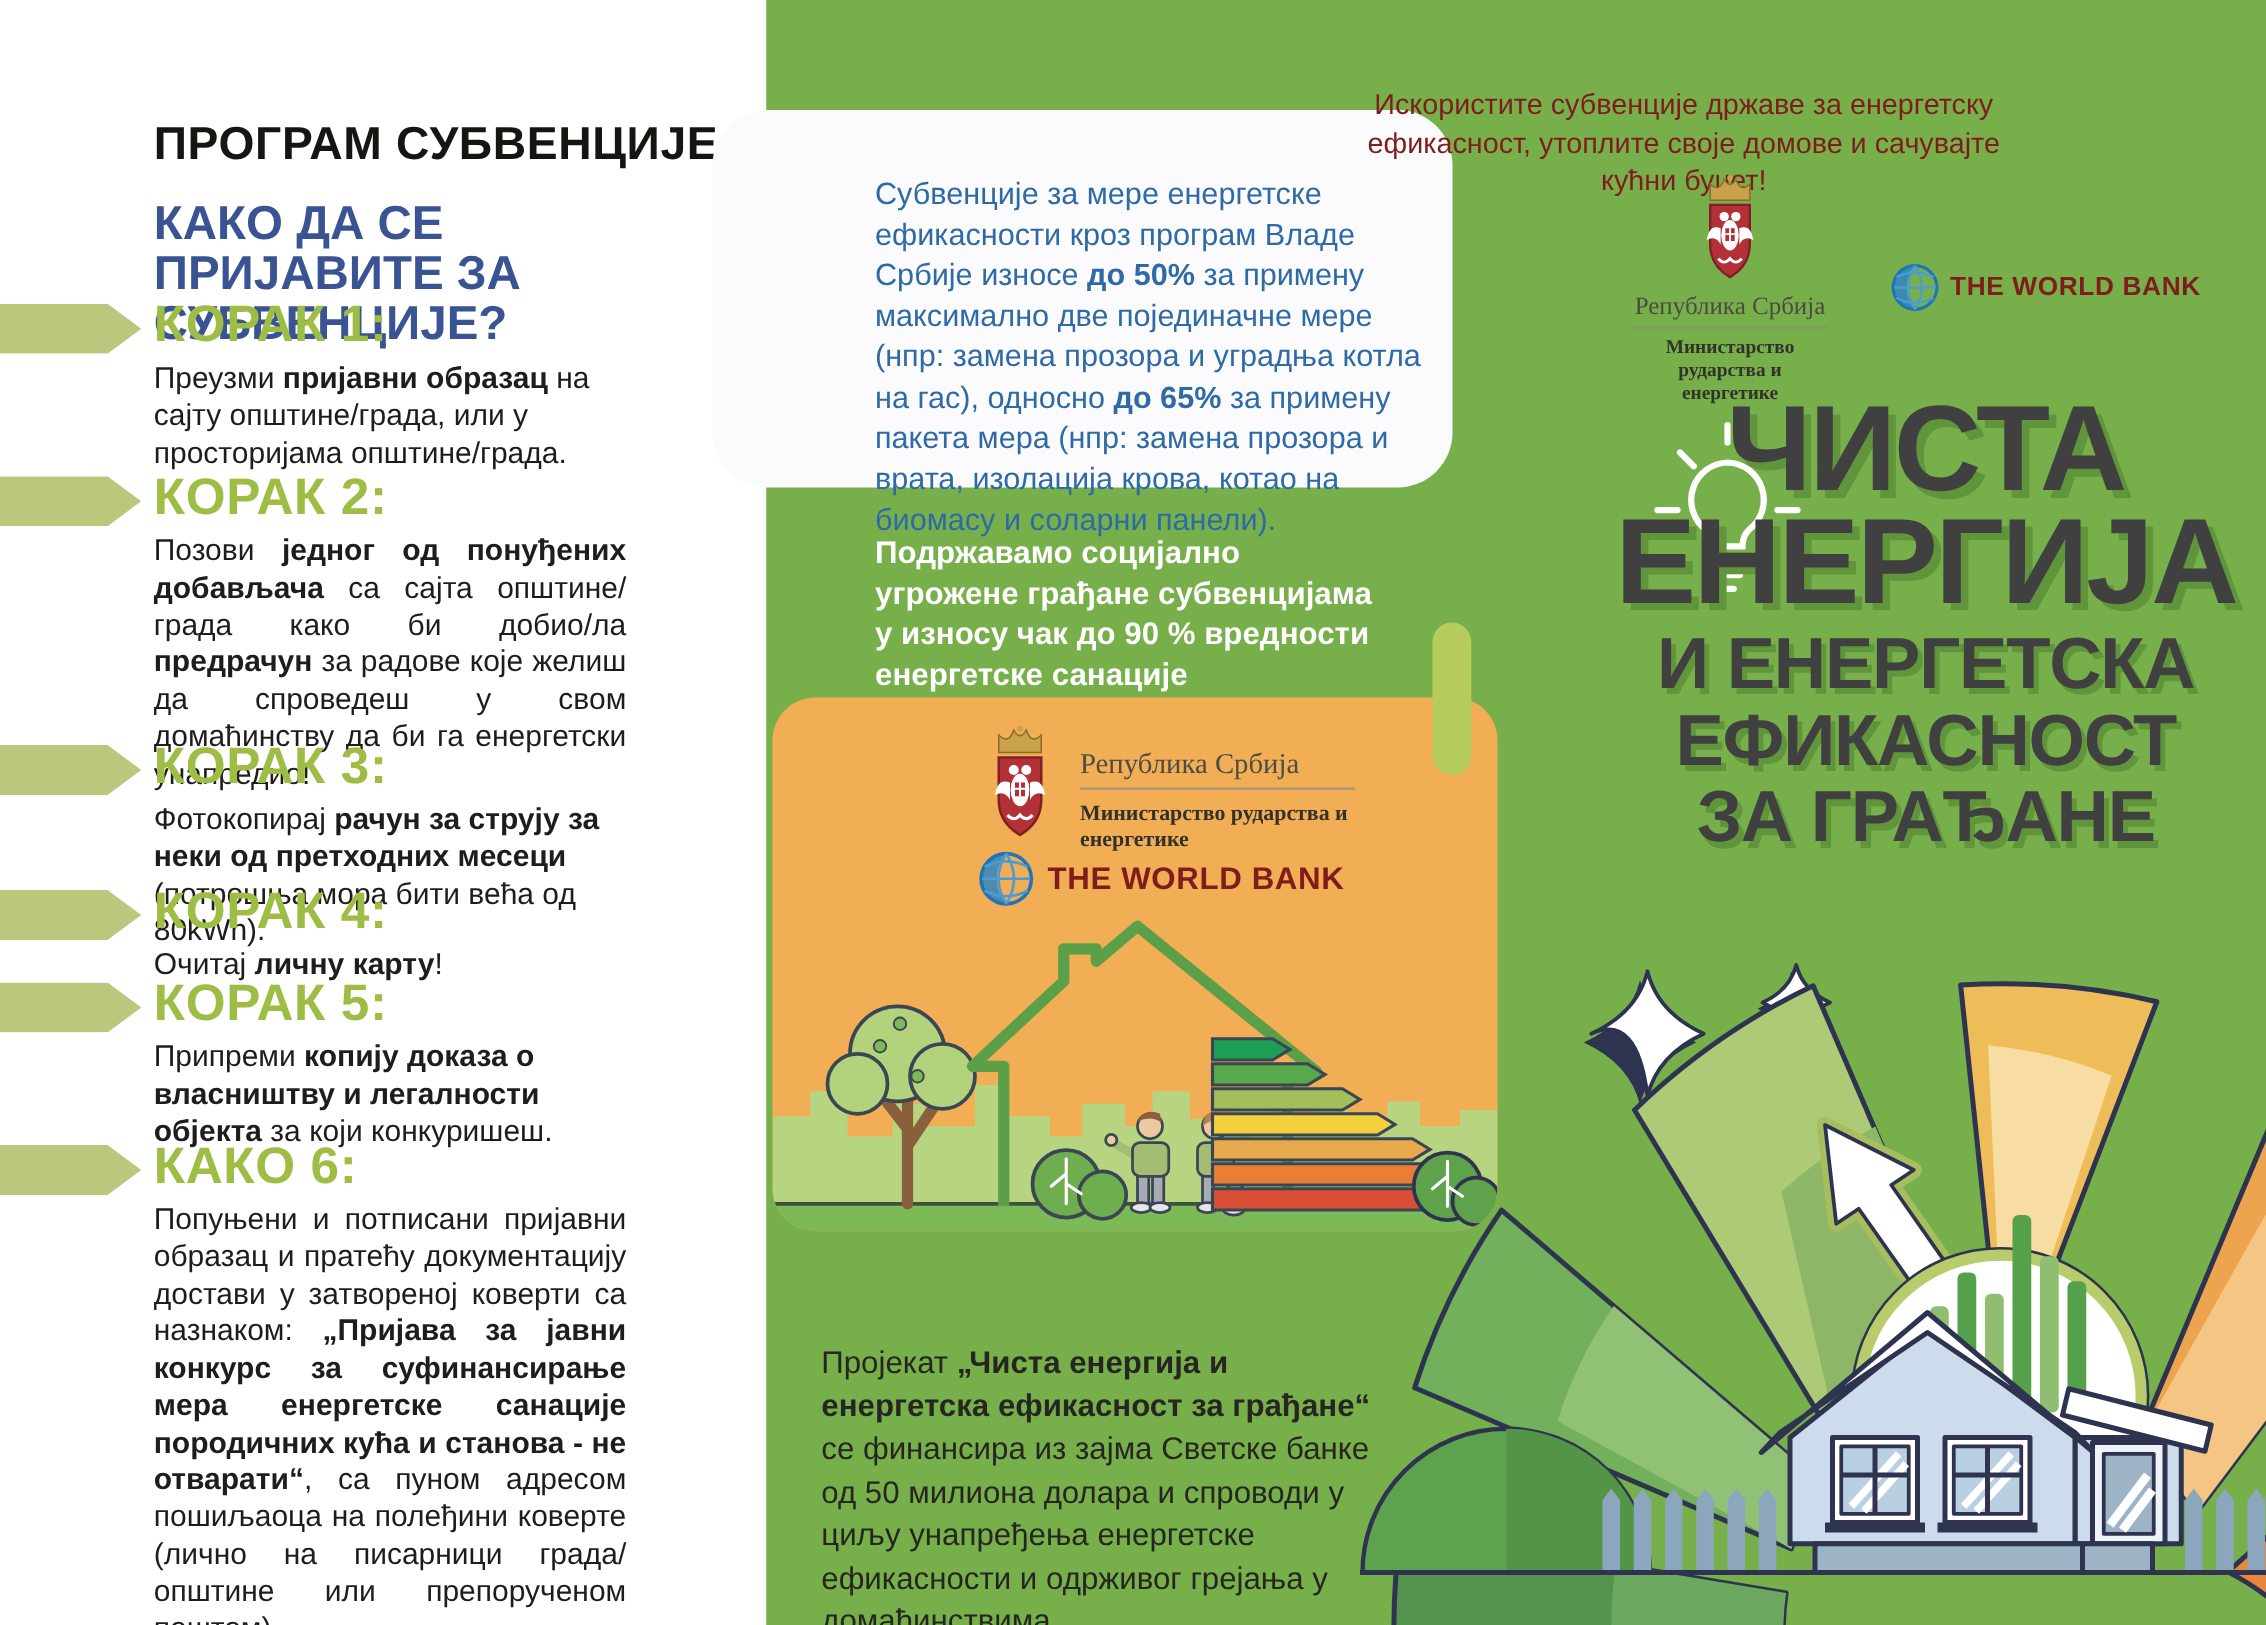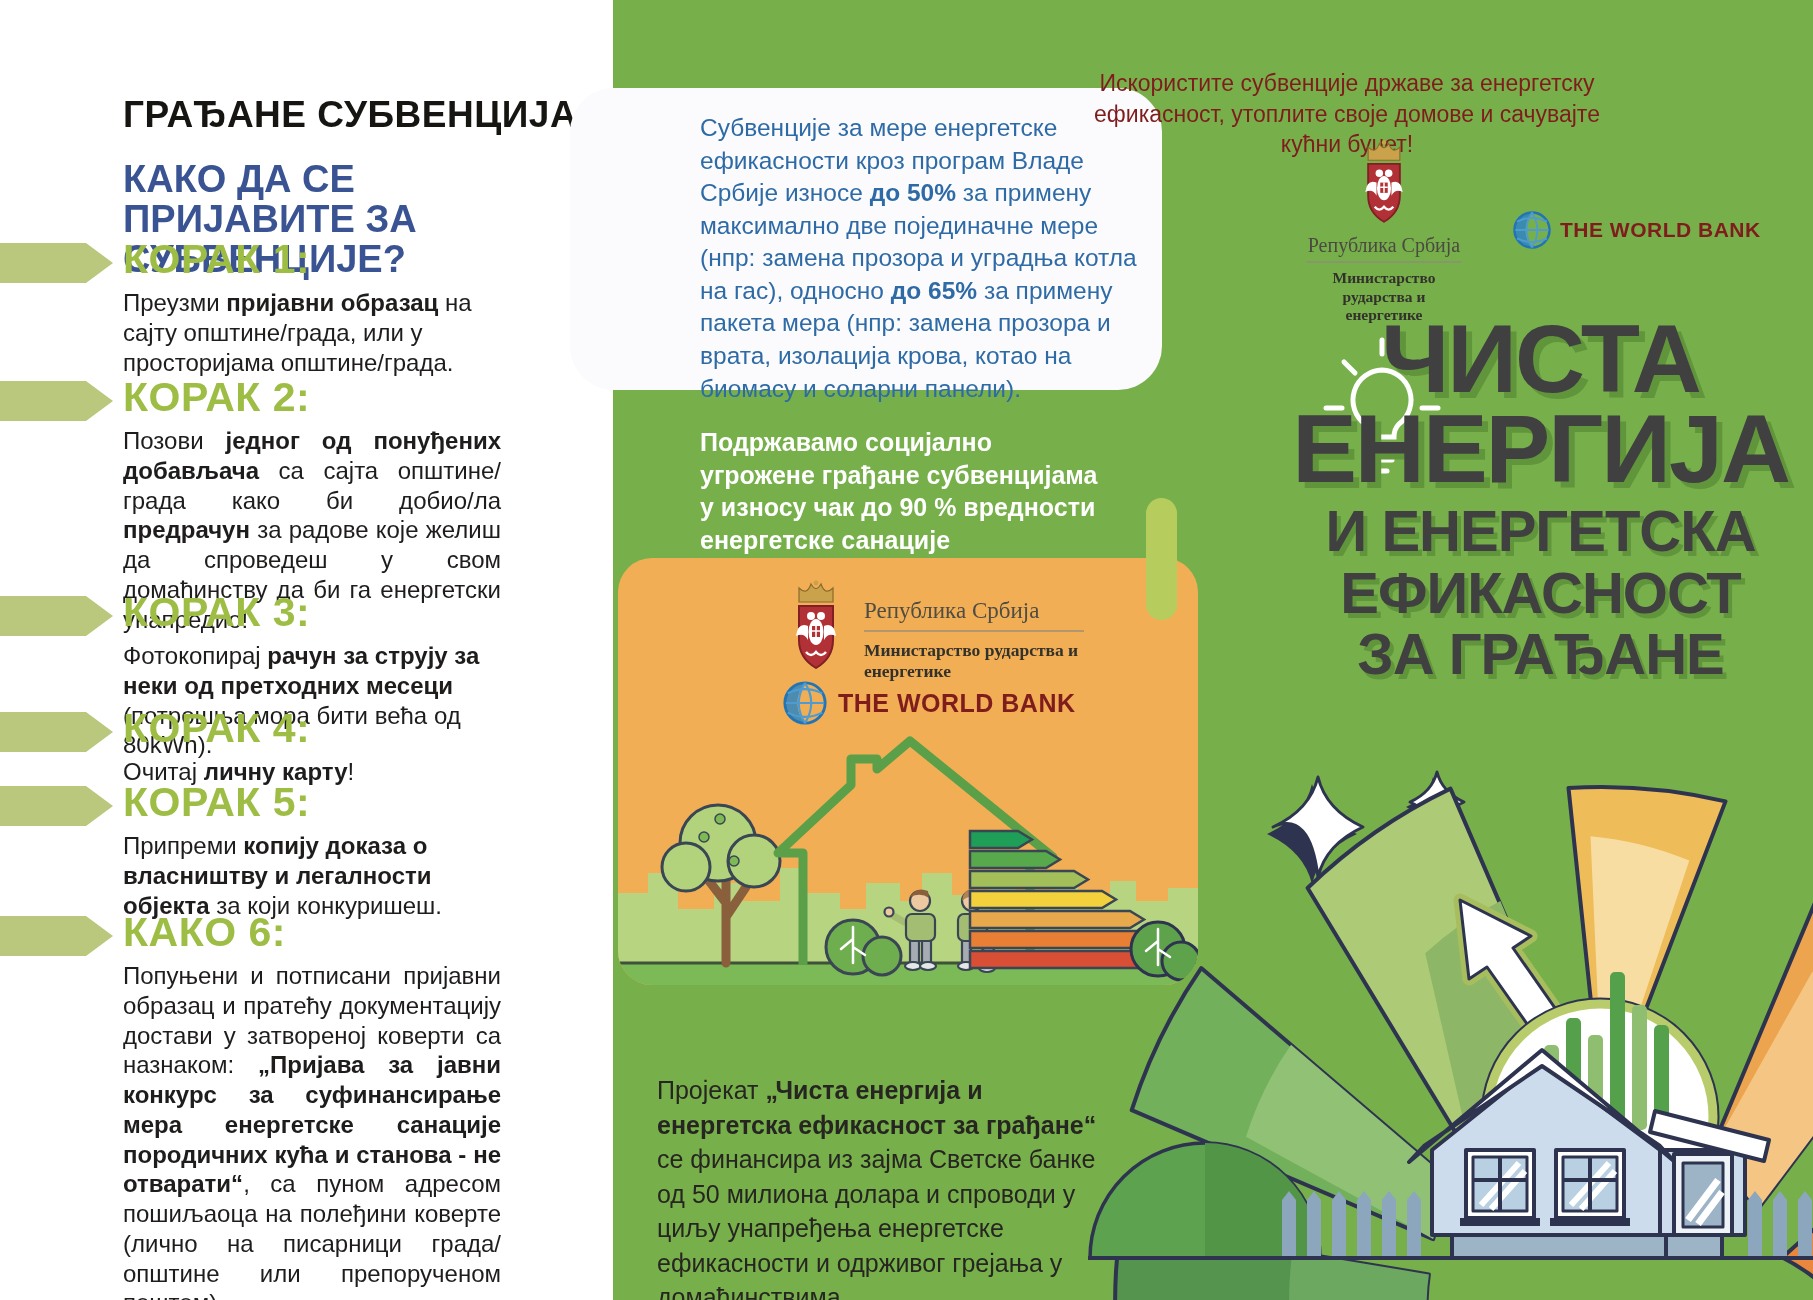--- a/index.html
+++ b/index.html
@@ -15,21 +15,21 @@
   .chev1{top:243px}.chev2{top:381px}.chev3{top:596px}.chev4{top:712px}.chev5{top:786px}.chev6{top:916px}
   .step{position:absolute;left:123px;width:378px;}
   .step1{top:239px}.step2{top:377px}.step3{top:592px}.step4{top:708px}.step5{top:782px}.step6{top:912px}
   .step-heading{font-size:41px;font-weight:700;color:#9dbd44;line-height:1;margin-bottom:8px;letter-spacing:.5px;}
   .step-body{font-size:24px;line-height:1.24;color:#1f1c1c;}
   .step--justify .step-body{text-align:justify;}
   .step-body .b,.rich .b{font-weight:700;}
 
   
   .info-box{position:absolute;left:570px;top:88px;width:592px;height:302px;background:#fbfbfd;border-radius:44px;}
-  .info-text{position:absolute;left:130px;top:24px;width:448px;font-size:24.5px;line-height:1.33;color:#2e6ba6;}
+  .info-text{position:absolute;left:130px;top:52px;width:448px;font-size:24.5px;line-height:1.33;color:#2e6ba6;}
   .support-note{position:absolute;left:700px;top:426px;width:398px;font-size:25px;font-weight:700;color:#ffffff;line-height:1.3;}
 
   .card{position:absolute;left:618px;top:558px;width:580px;height:427px;background:#f1ae55;border-radius:34px;overflow:hidden;}
   .card-emblem{position:absolute;left:168px;top:22px;width:60px;height:95px;}
   .card-country{position:absolute;left:246px;top:40px;font-family:"Liberation Serif","DejaVu Serif",serif;
                 font-size:23px;color:#4e4c44;}
   .card-rule{position:absolute;left:246px;top:72px;width:220px;height:2px;background:#8d8b7c;opacity:.65;}
   .card-ministry{position:absolute;left:246px;top:82px;font-family:"Liberation Serif","DejaVu Serif",serif;
                  font-size:17.5px;font-weight:700;color:#33312b;line-height:1.18;white-space:pre-line;}
   .card-wb{position:absolute;left:164px;top:122px;display:flex;align-items:center;gap:10px;}
@@ -56,21 +56,21 @@
   .t-small{font-size:58px;line-height:1.06;letter-spacing:-1px;text-shadow:4px 5px 0 #61953c;}
   .t-gap{margin-top:6px;}
   .scene{position:absolute;left:1060px;top:620px;width:753px;height:680px;}
 </style>
 </head>
 <body>
 
 <div class="page">
   <div class="green-panel"></div>
 
-  <div class="doc-title">ГРАЂАНЕ СУБВЕНЦИЈА</div>
+  <div class="doc-title">ПРОГРАМ СУБВЕНЦИЈЕ</div>
   <div class="doc-subtitle">КАКО ДА СЕ ПРИЈАВИТЕ ЗА СУБВЕНЦИЈЕ?</div>
 
   <div class="chev chev1"></div>
   <div class="chev chev2"></div>
   <div class="chev chev3"></div>
   <div class="chev chev4"></div>
   <div class="chev chev5"></div>
   <div class="chev chev6"></div>
 
   <div class="step step1">

